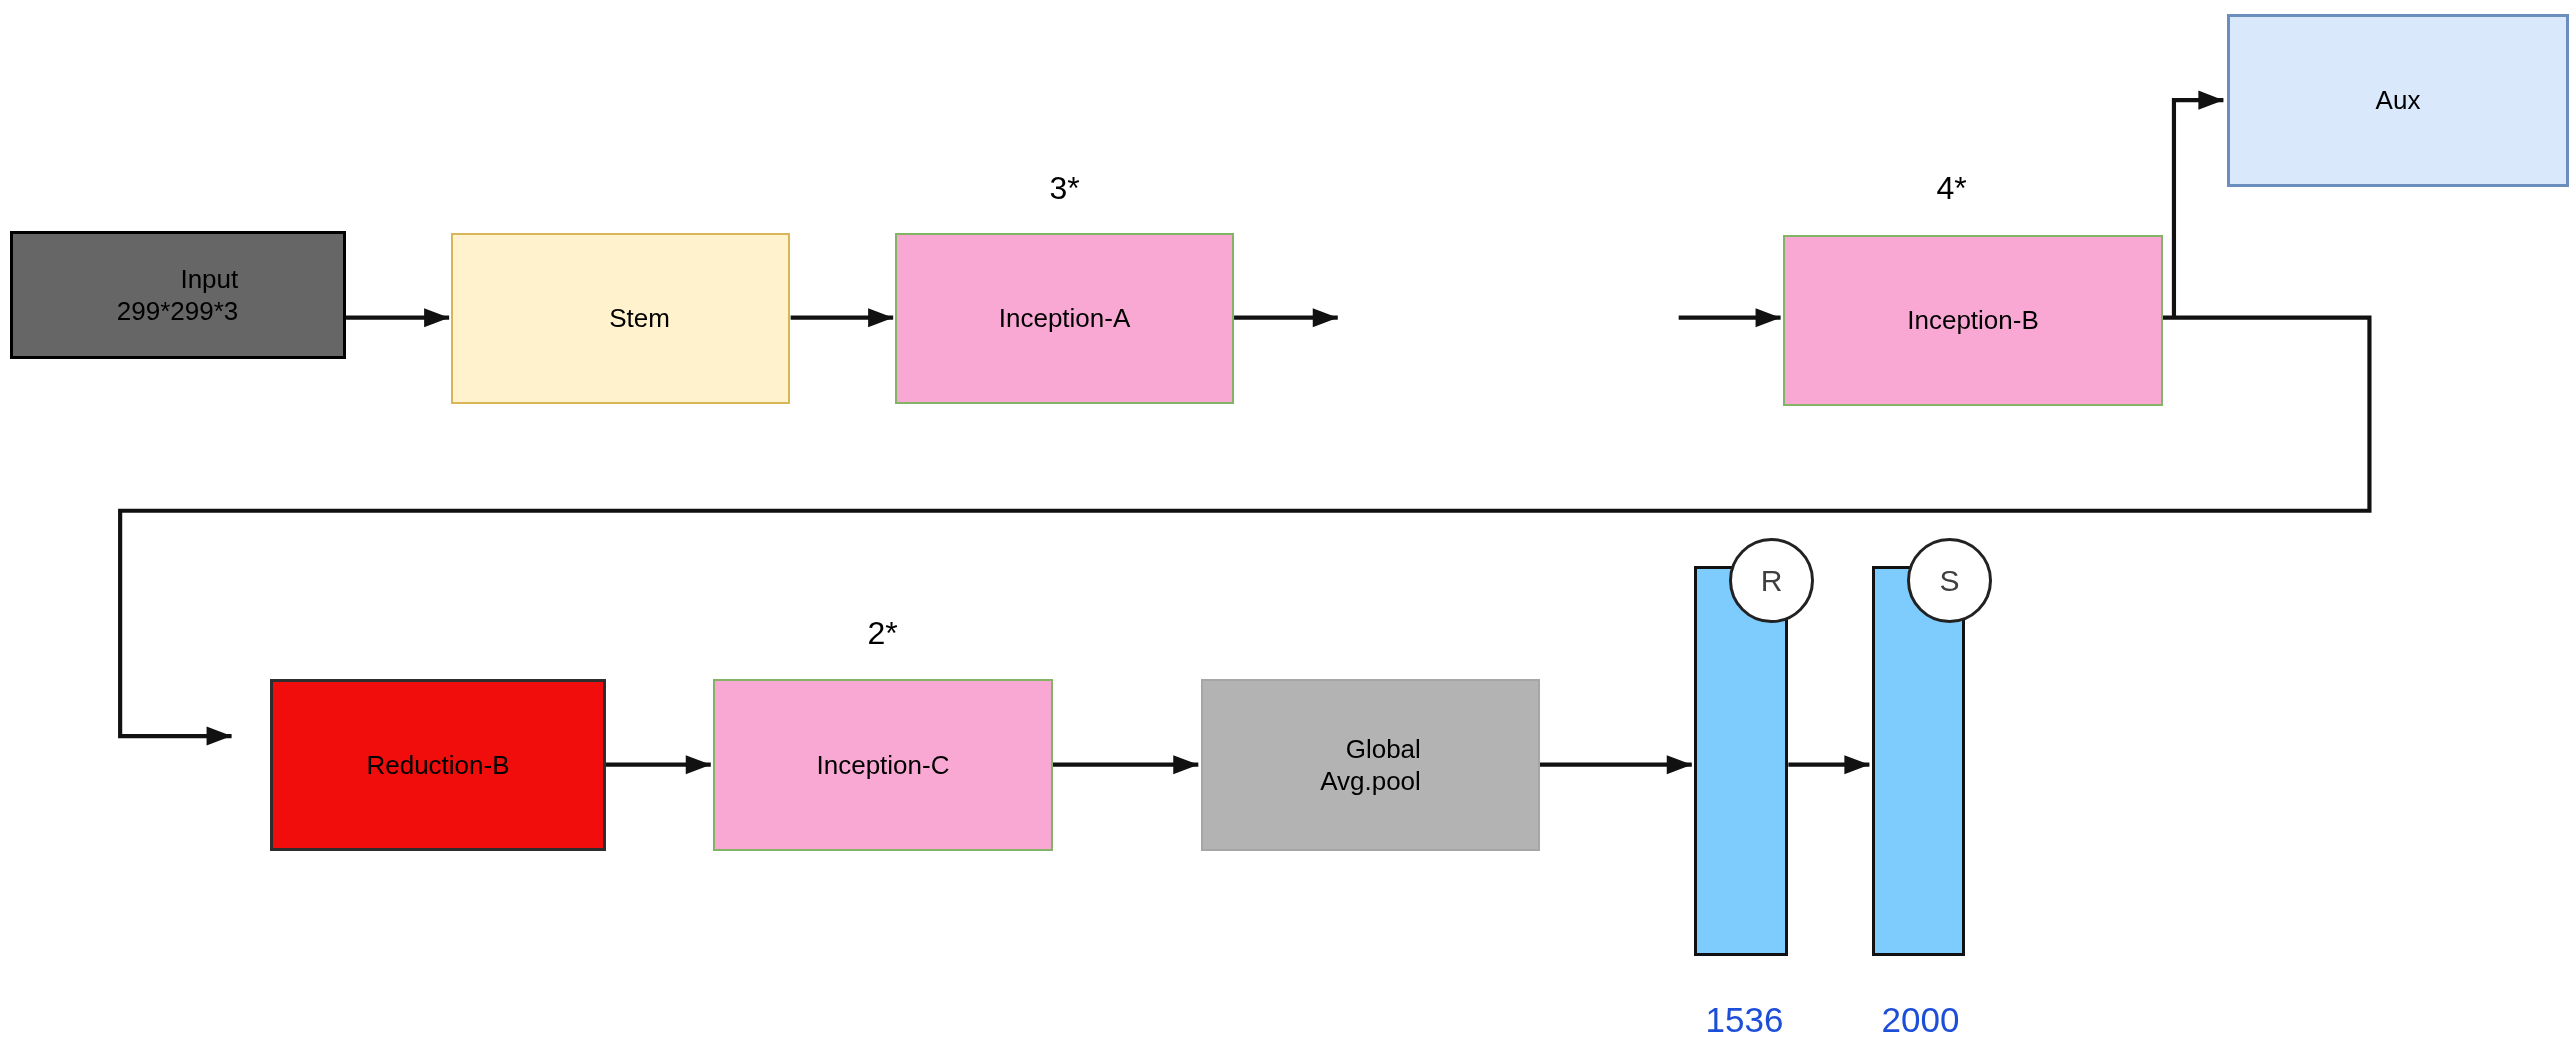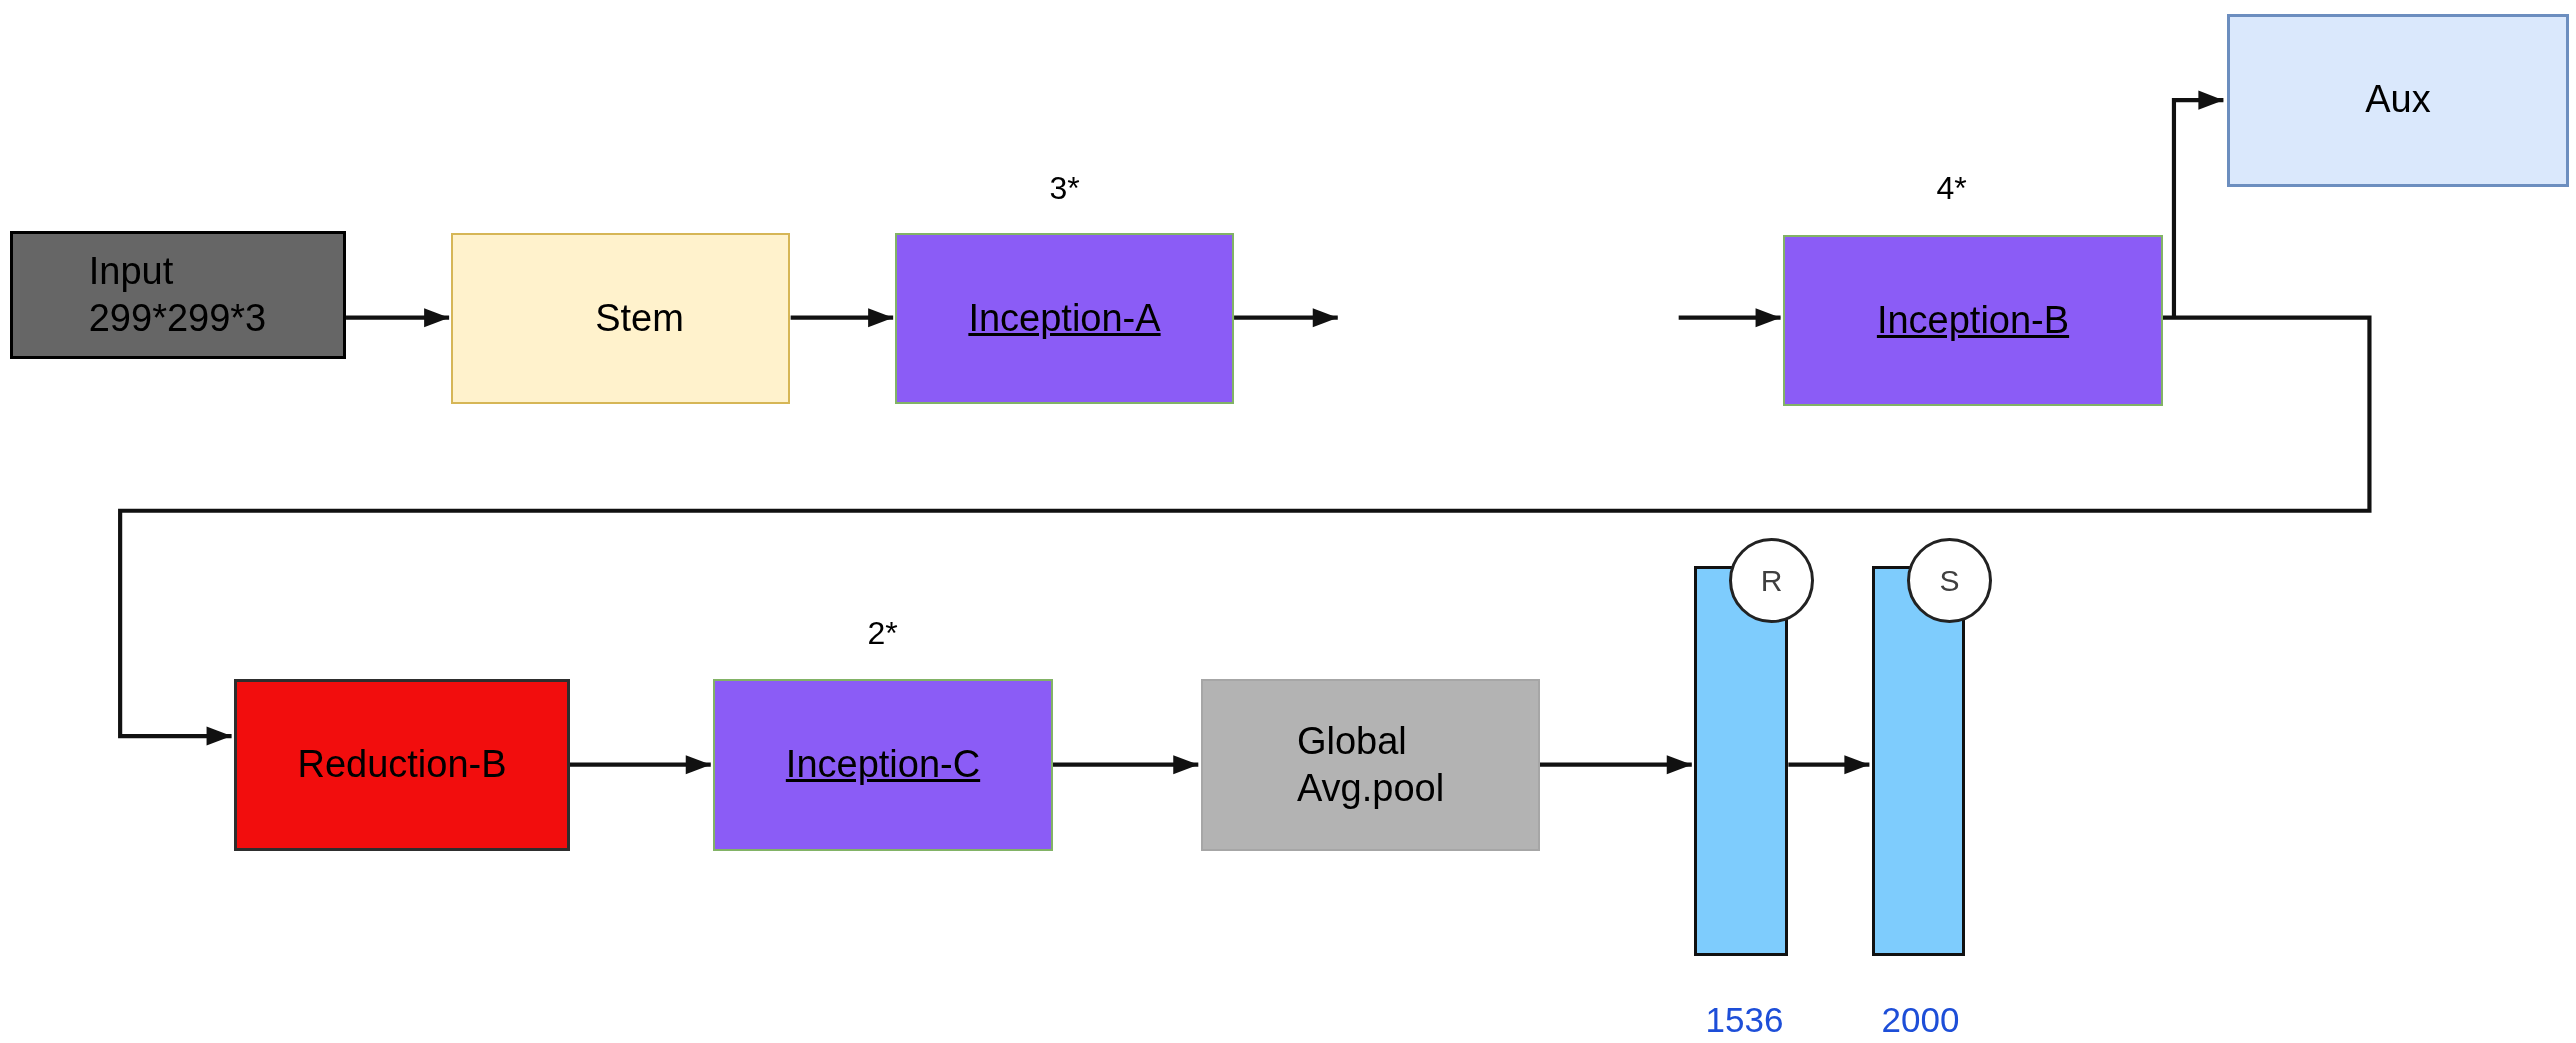--- a/index.html
+++ b/index.html
@@ -22,33 +22,33 @@
     top: 0;
     width: 2576px;
     height: 1043px;
     z-index: 1;
   }
   .node {
     position: absolute;
     display: flex;
     align-items: center;
     justify-content: center;
-    text-align: left;
+    text-align: right;
     white-space: pre-line;
-    font-size: 38px;
+    font-size: 26px;
     line-height: 1.25;
     box-sizing: border-box;
     z-index: 2;
   }
   .node.dark    { background: #666666; border: 3.6px solid #000000; }
   .node.yellow  { background: #fff2cc; border: 2.4px solid #d6b656; }
-  .node.green   { background: #8b5cf6; border: 2.4px solid #82b366; text-decoration: underline; }
+  .node.green   { background: #f9a8d4; border: 2.4px solid #82b366; }
   .node.orange  { background: #ffe6cc; border: 2.4px solid #d79b00; }
   .node.blue    { background: #dae8fc; border: 3px solid #6c8ebf; }
-  .node.red     { background: #f20d0d; border: 3px solid #2e2e2e; }
+  .node.red     { background: #f20d0d; border: 3px solid #2e2e2e; margin-left: 36px; }
   .node.gray    { background: #b3b3b3; border: 2.4px solid #a6a6a6; }
   .bar {
     position: absolute;
     background: #7eccfd;
     border: 3px solid #111111;
     box-sizing: border-box;
     z-index: 2;
   }
   .badge {
     position: absolute;

